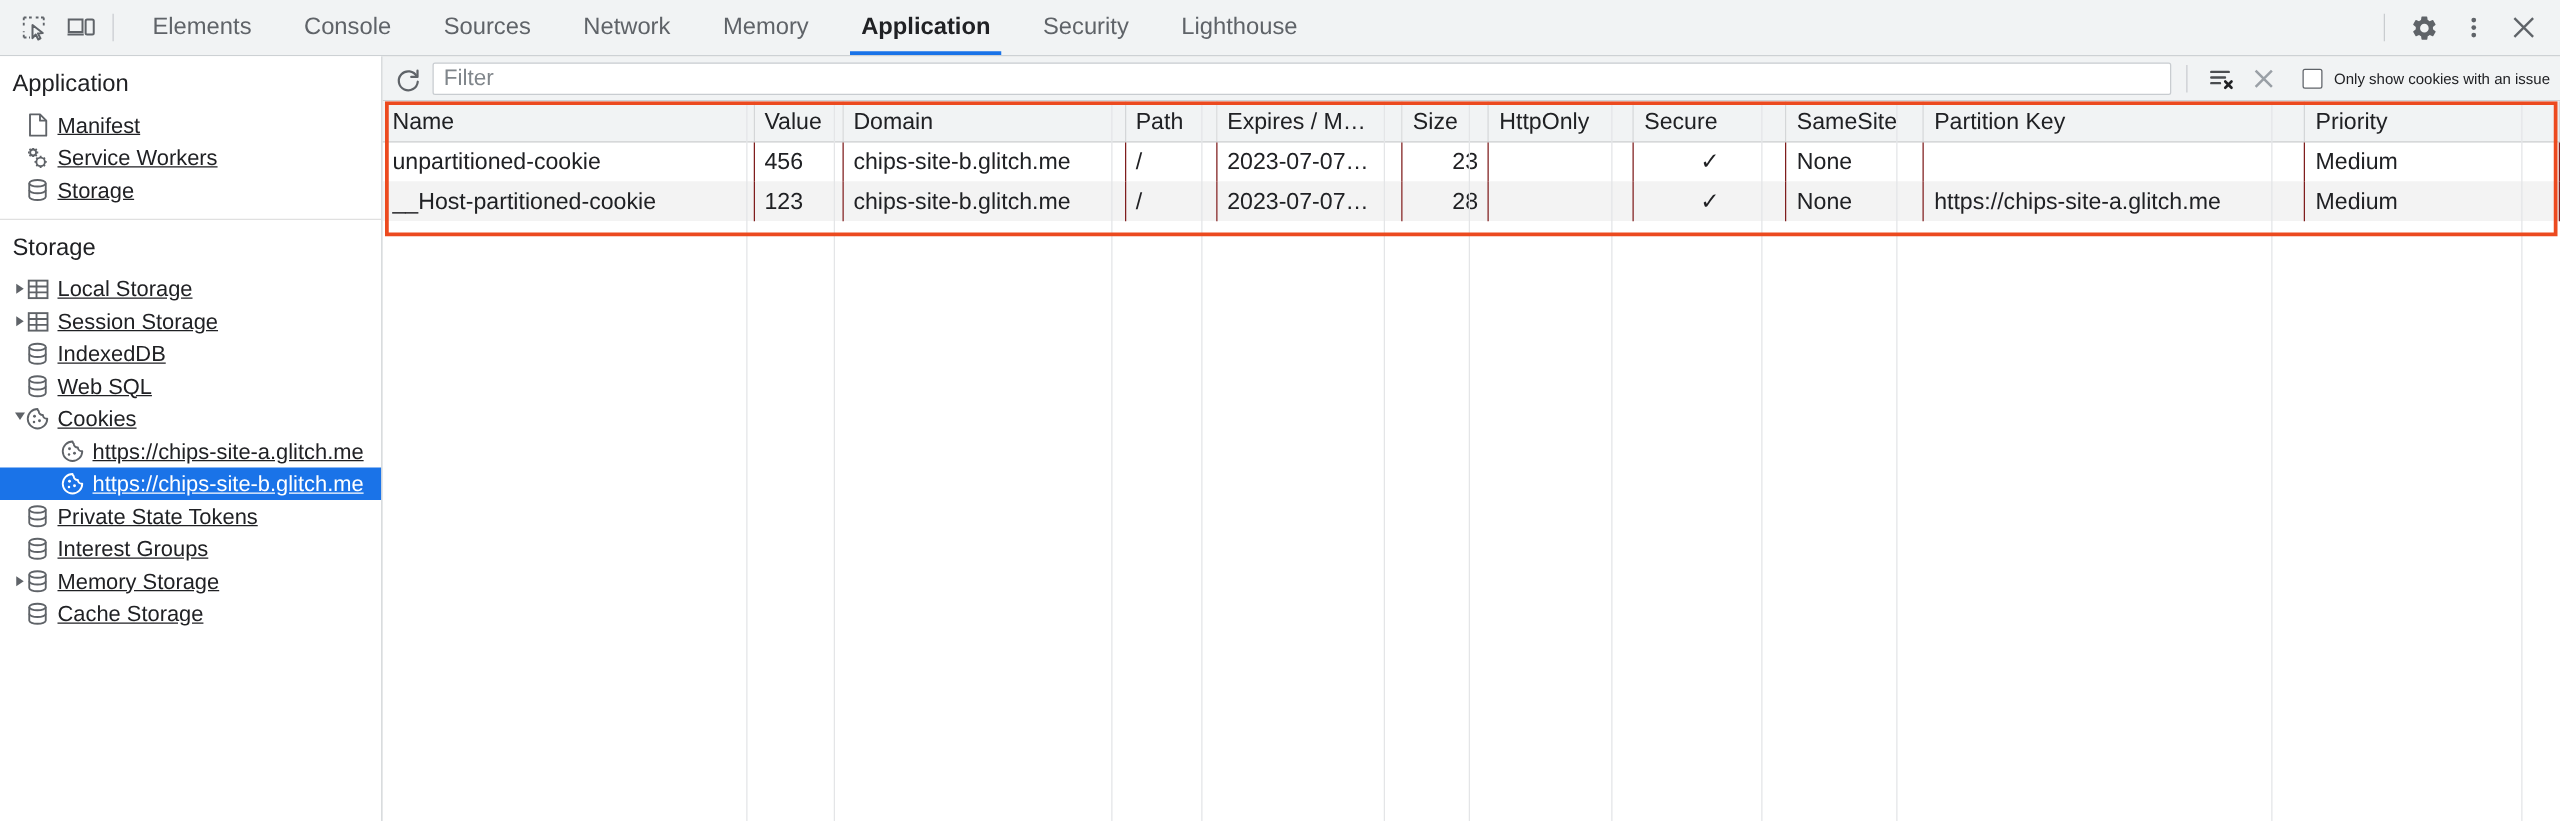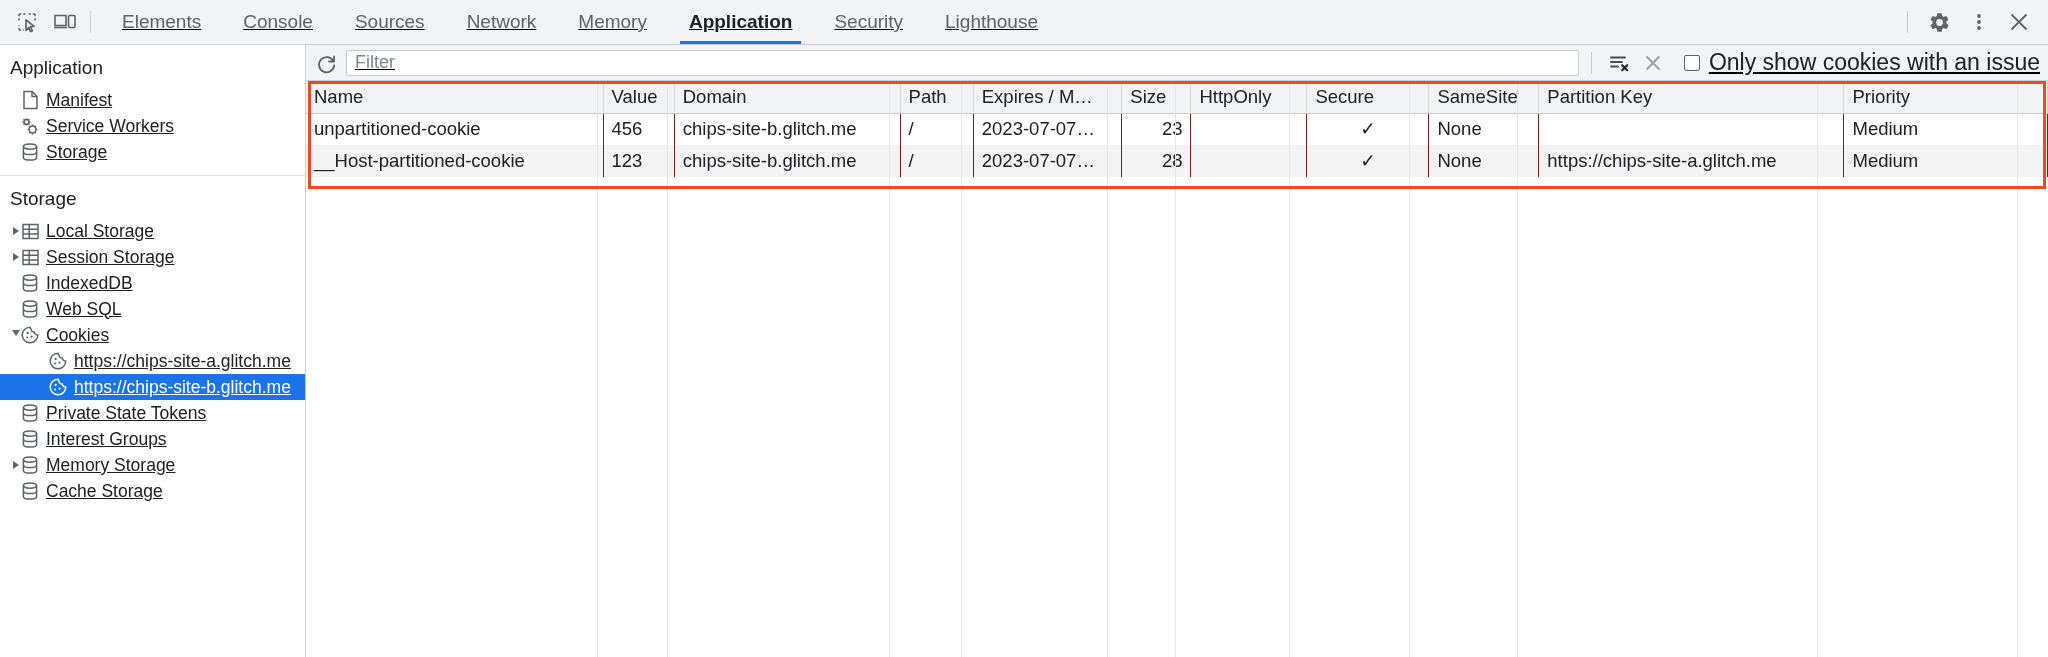--- a/index.html
+++ b/index.html
@@ -33,21 +33,20 @@
     background: #c9cccf;
     margin: 0 10px 0 6px;
     flex: 0 0 auto;
   }
   .tabs {
     display: flex;
     align-items: flex-end;
     height: 100%;
     flex: 1 1 auto;
     min-width: 0;
-    text-decoration: underline;
   }
   .tab {
     display: flex;
     align-items: center;
     gap: 7px;
     height: 100%;
     padding: 0 21px;
     font-size: 19px;
     color: #5f6368;
     white-space: nowrap;
@@ -145,21 +144,20 @@
   }
   #filter-bar {
     display: flex;
     align-items: center;
     height: 36px;
     flex: 0 0 36px;
     background: #f1f3f4;
     border-bottom: 1px solid #cdd1d4;
     padding: 0 8px 0 6px;
     gap: 4px;
-    text-decoration: underline;
   }
   #filter-input {
     flex: 1 1 auto;
     min-width: 0;
     height: 26px;
     border: 1px solid #c8ccd0;
     border-radius: 2px;
     background: #ffffff;
     font-size: 18px;
     font-family: "Liberation Sans", sans-serif;
@@ -177,21 +175,21 @@
     width: 30px; height: 28px;
     display: flex; align-items: center; justify-content: center;
     flex: 0 0 auto;
   }
   .chk-wrap {
     display: flex;
     align-items: center;
     gap: 9px;
     margin-left: 12px;
     flex: 0 0 auto;
-    font-size: 23px;
+    font-size: 12px;
     color: #202124;
   }
   .chk-box {
     width: 16px; height: 16px;
     border: 1.6px solid #5f6368;
     border-radius: 2px;
     background: #fff;
     flex: 0 0 auto;
   }
 

